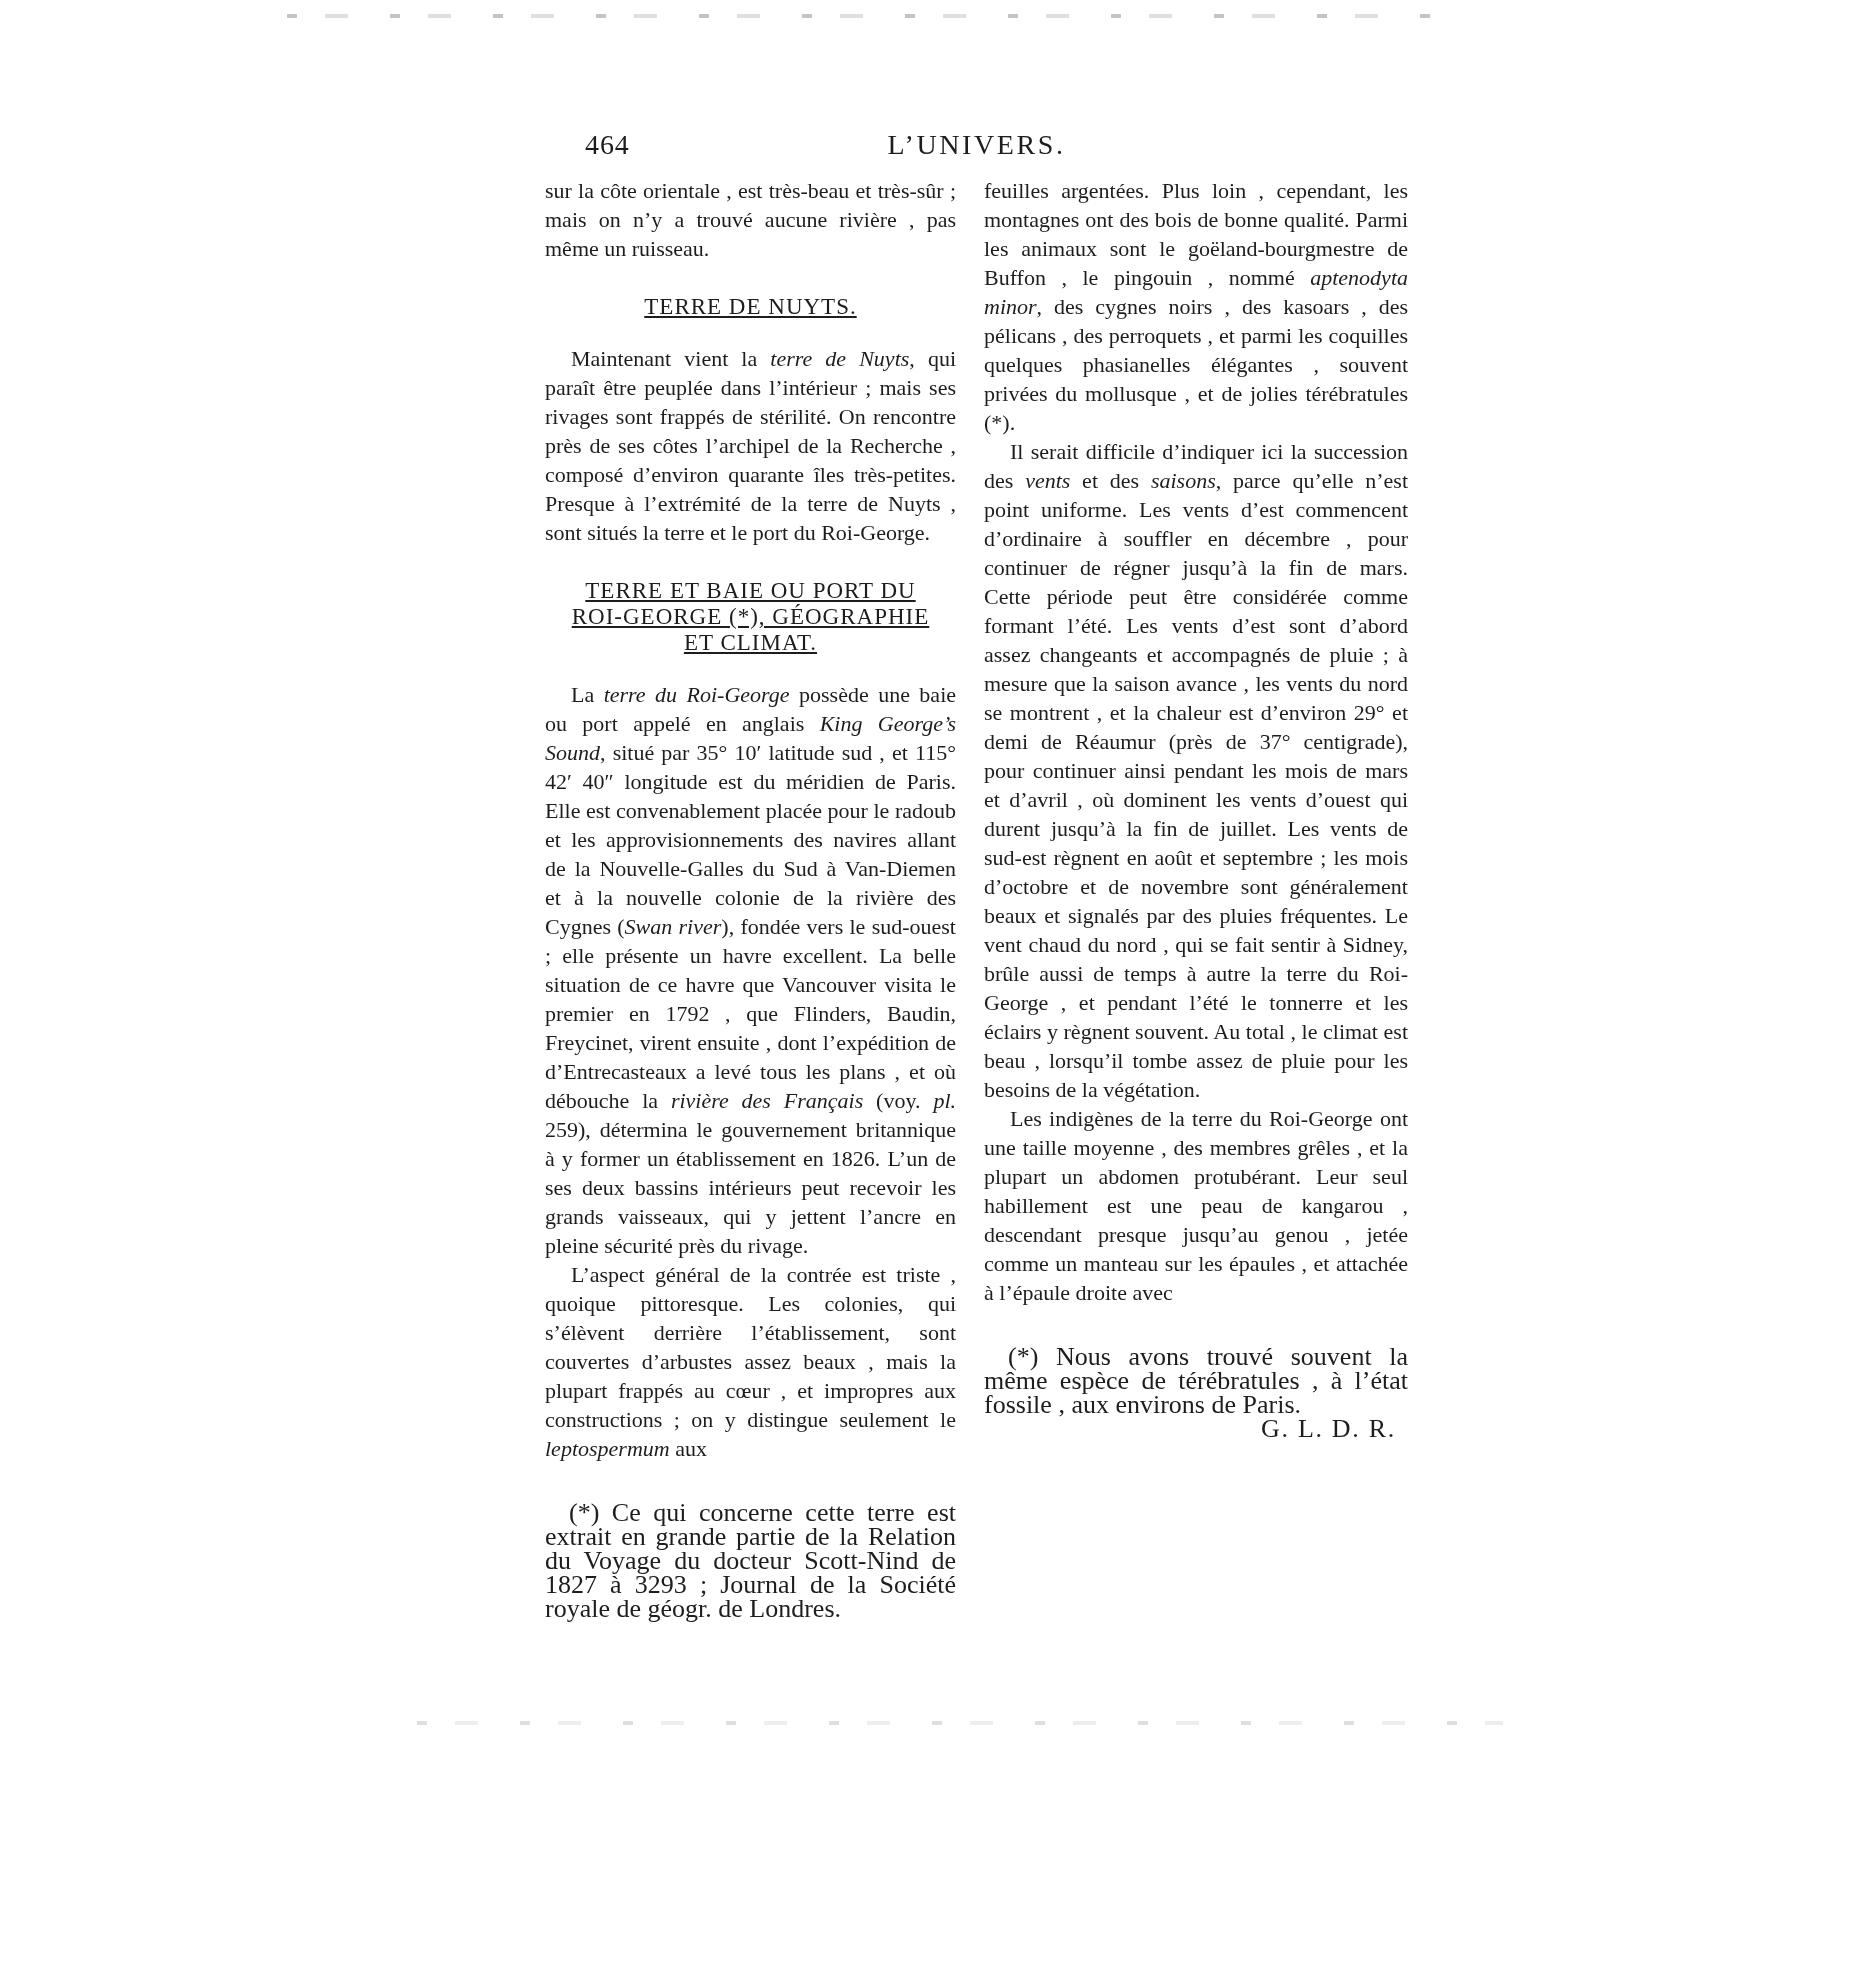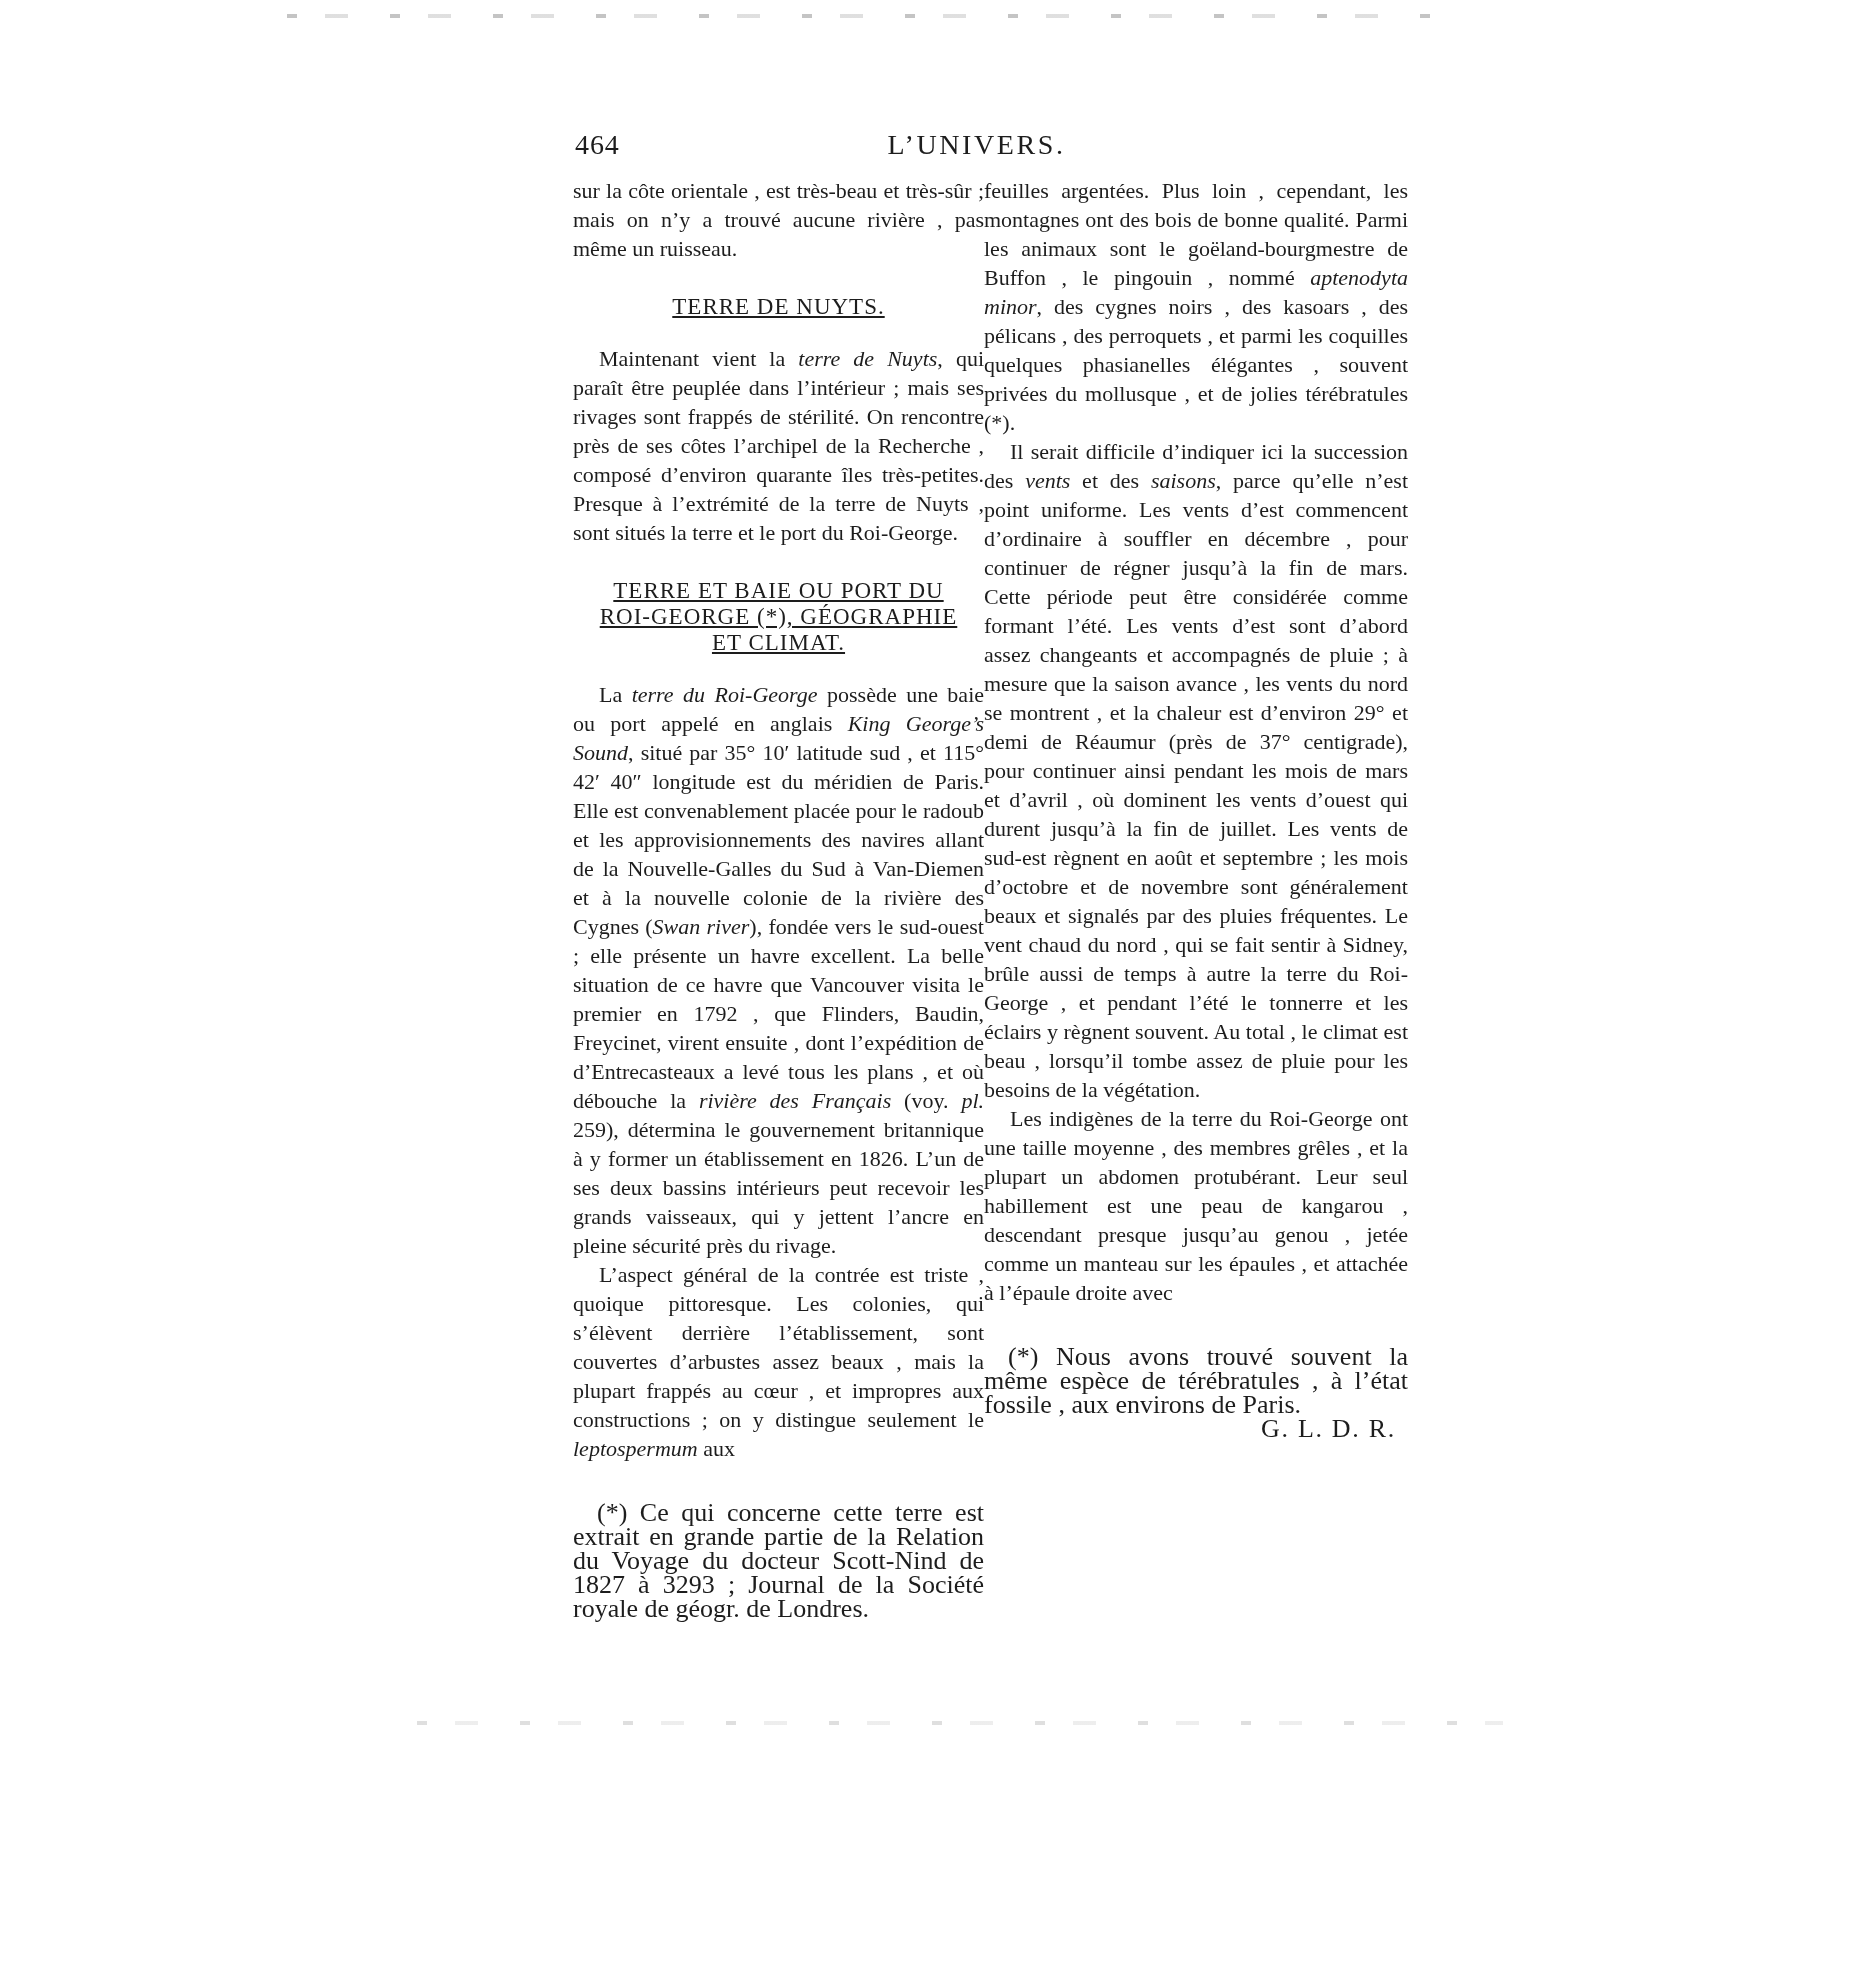--- a/index.html
+++ b/index.html
@@ -31,42 +31,42 @@
 
   .running-head {
     position: absolute;
     top: 129px;
     left: 545px;
     width: 863px;
     height: 35px;
   }
   .page-number {
     position: absolute;
-    left: 30px;
+    left: 40px;
     top: 0;
     font-size: 28px;
     letter-spacing: 0.9px;
   }
   .running-title {
     position: absolute;
     left: 0;
     right: 0;
     top: 0;
     text-align: center;
     font-size: 28px;
     letter-spacing: 2.6px;
   }
 
   .text-block {
     position: absolute;
     left: 545px;
     top: 176px;
     width: 863px;
     display: flex;
-    justify-content: flex-end;
+    gap: 28px;
   }
   .col { box-sizing: border-box; }
   .col-left  { width: 411px; }
   .col-right { width: 424px; }
 
   .body-par {
     margin: 0;
     font-size: 22px;
     line-height: 29px;
     text-align: justify;

